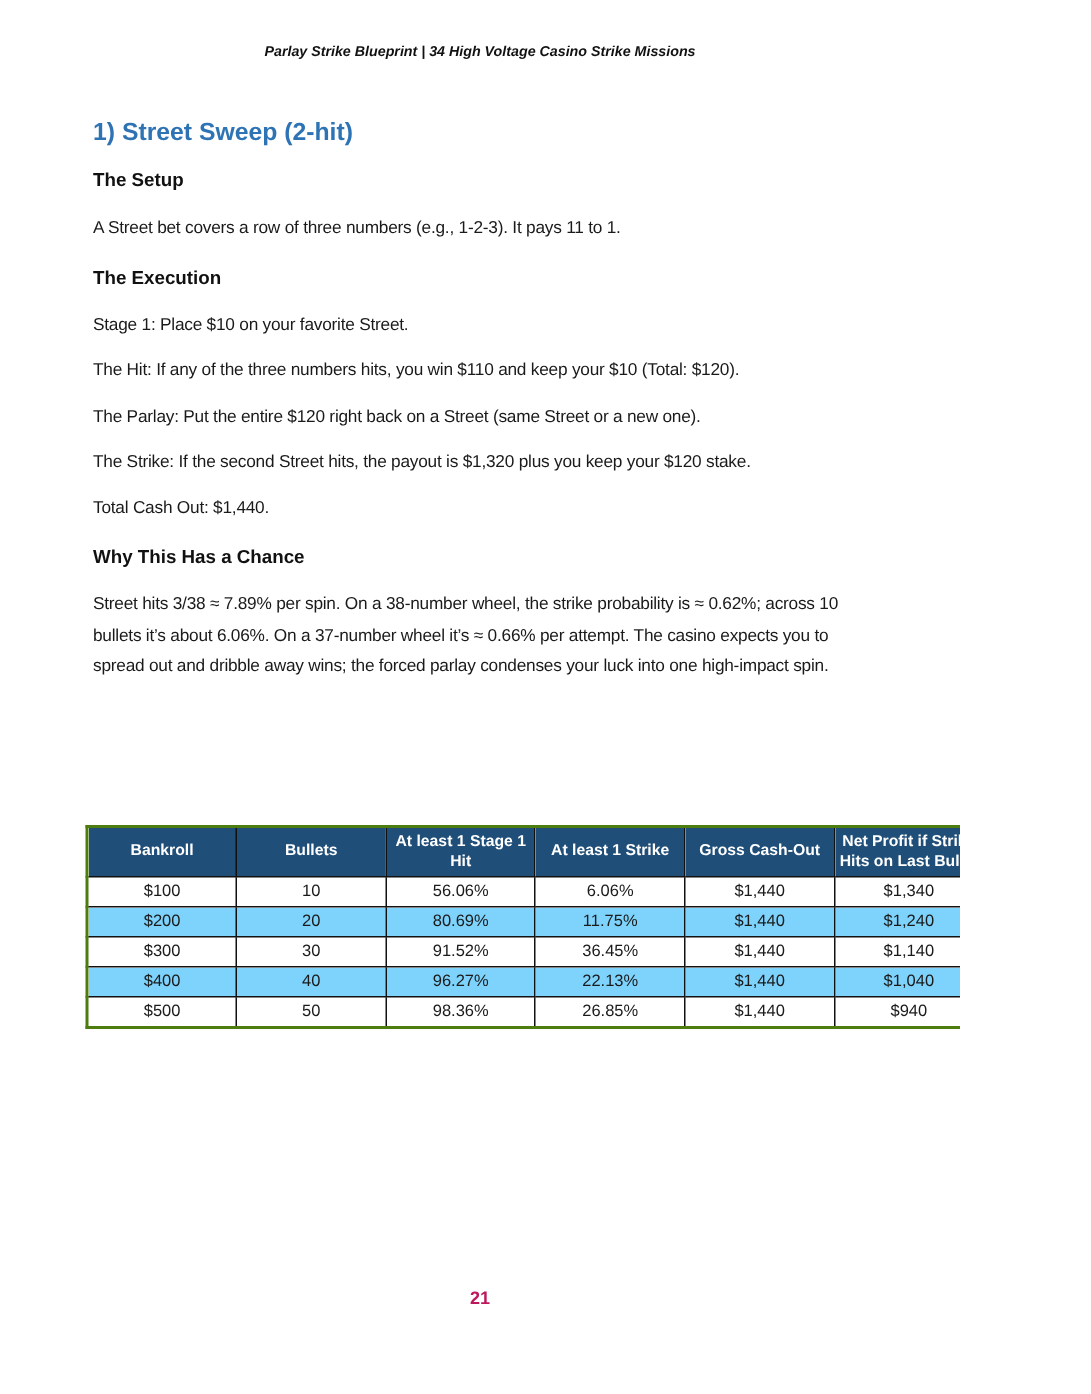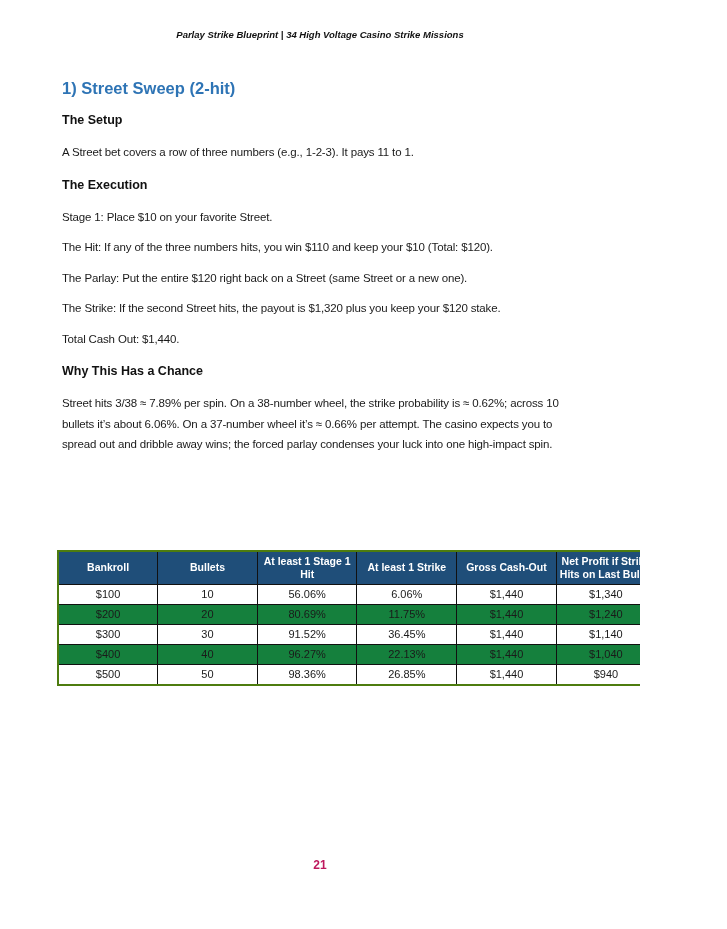--- a/index.html
+++ b/index.html
@@ -67,21 +67,21 @@
     font-weight: 700;
     line-height: 13px;
     height: 30px;
   }
   table.results-table td {
     font-size: 11px;
     height: 17px;
     background: #ffffff;
   }
   table.results-table tr.alt td {
-    background: #15803d;
+    background: #7dd3fc;
   }
   .page-number {
     position: absolute;
     top: 858px;
     left: 0;
     width: 100%;
     text-align: center;
     font-size: 12px;
     font-weight: 600;
     color: #be185d;

